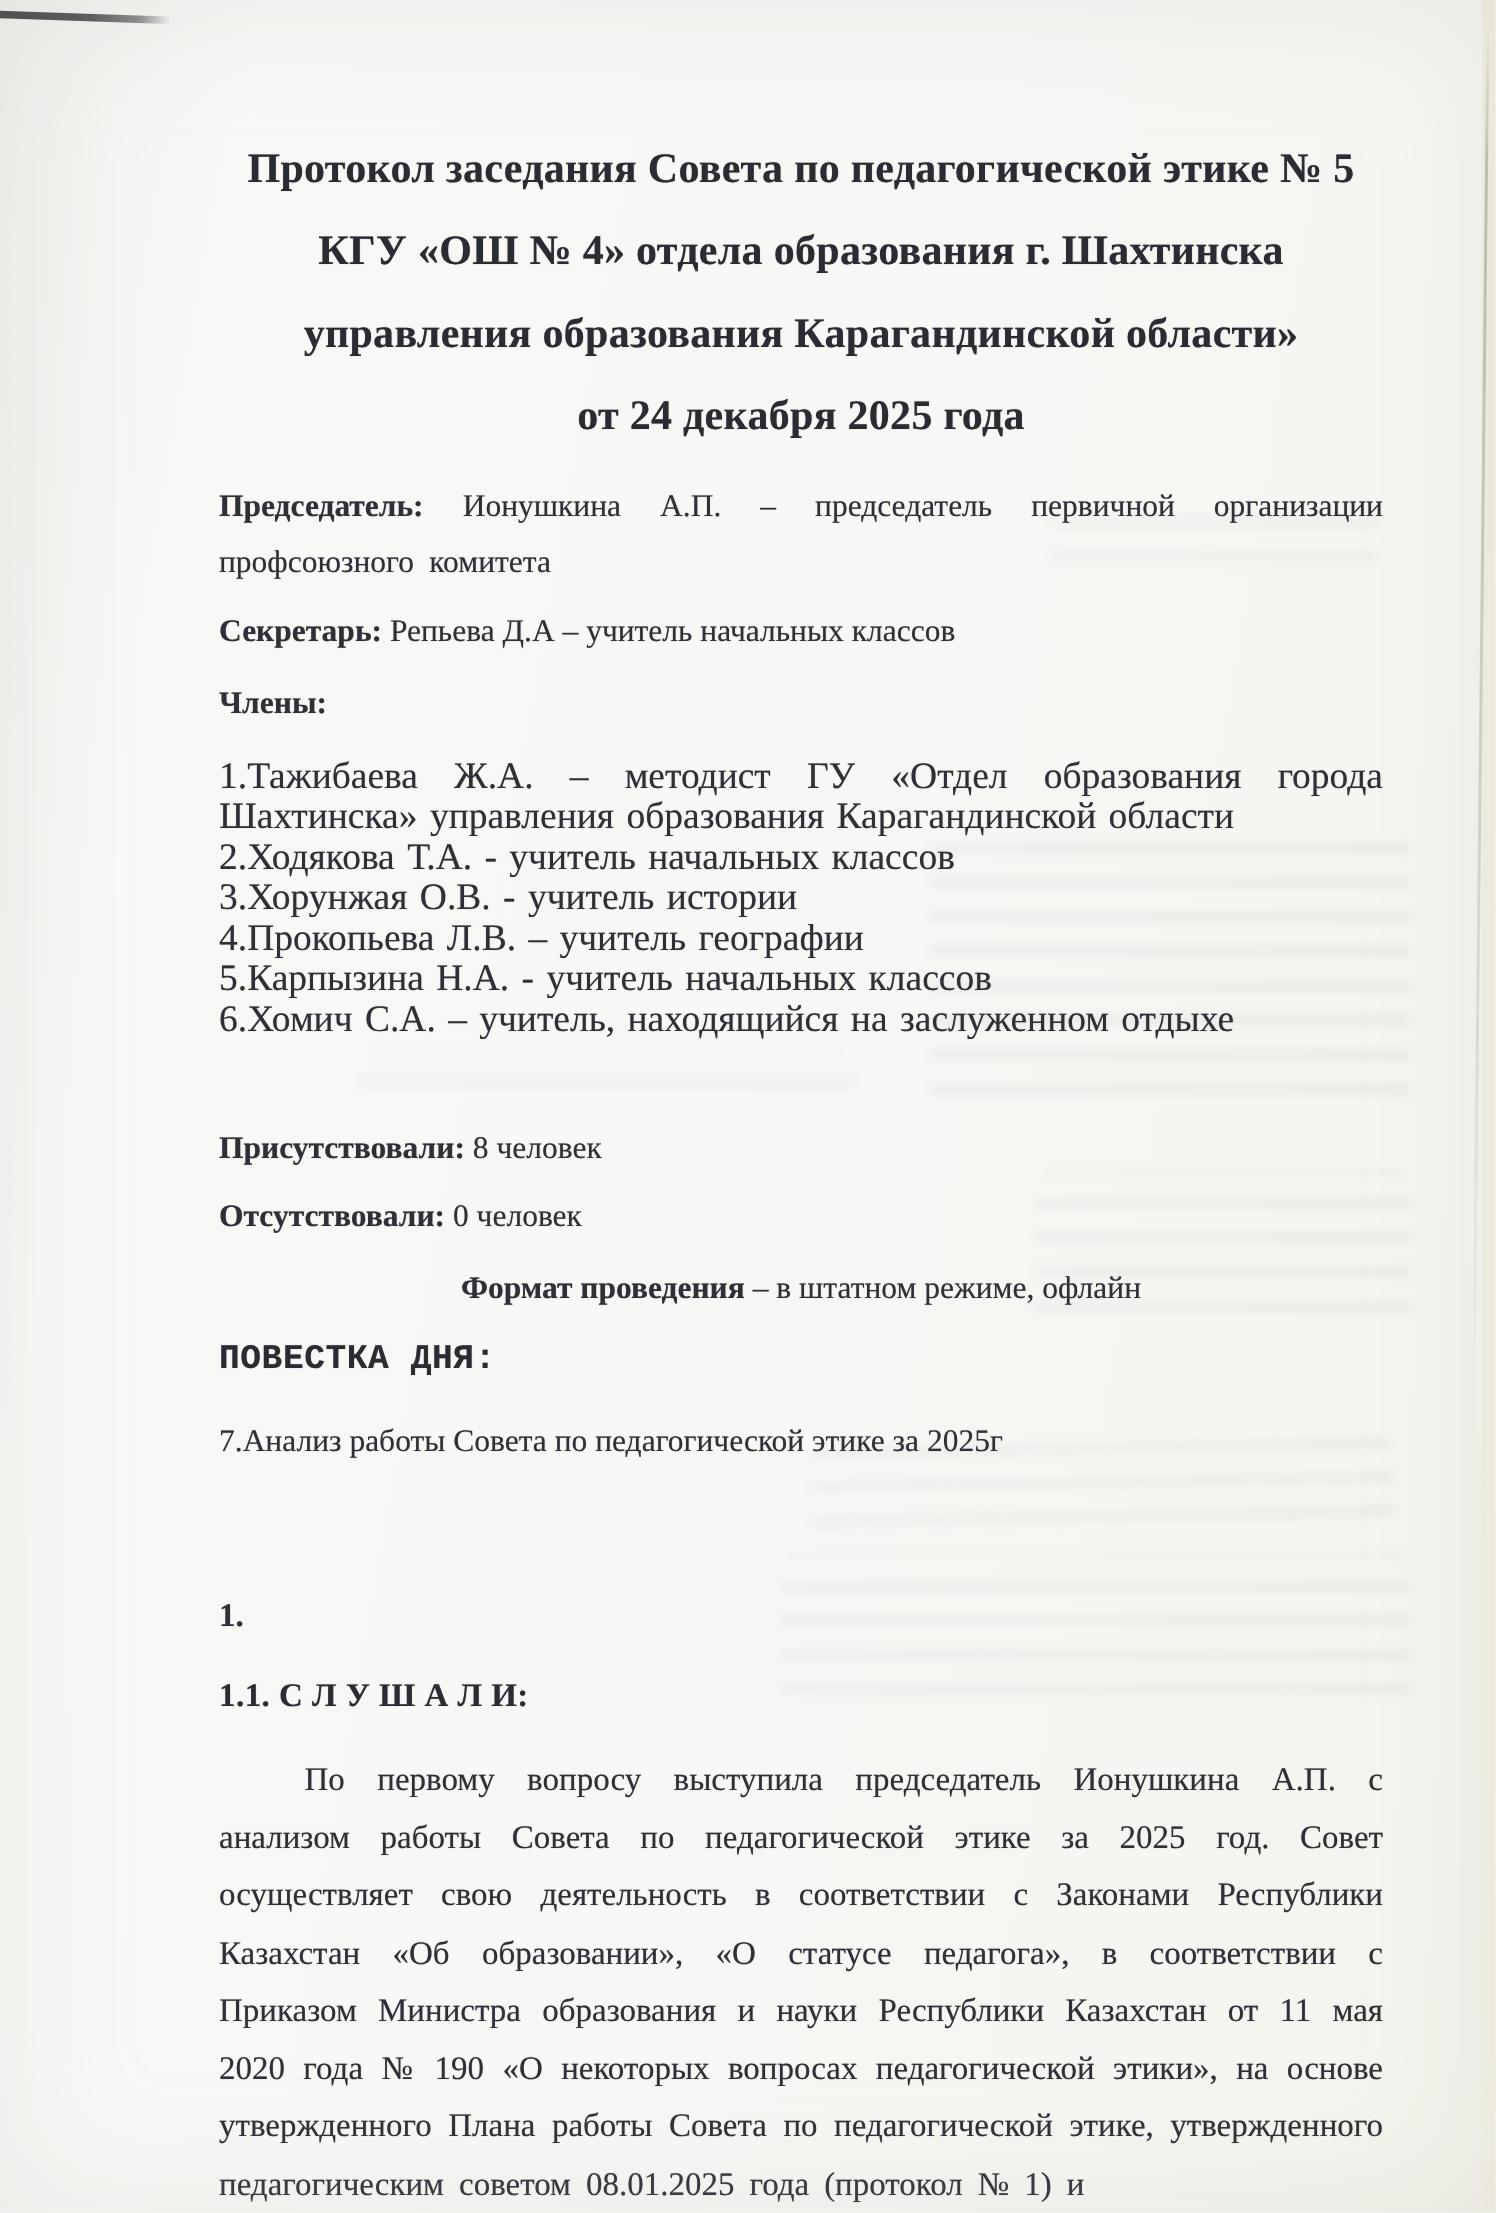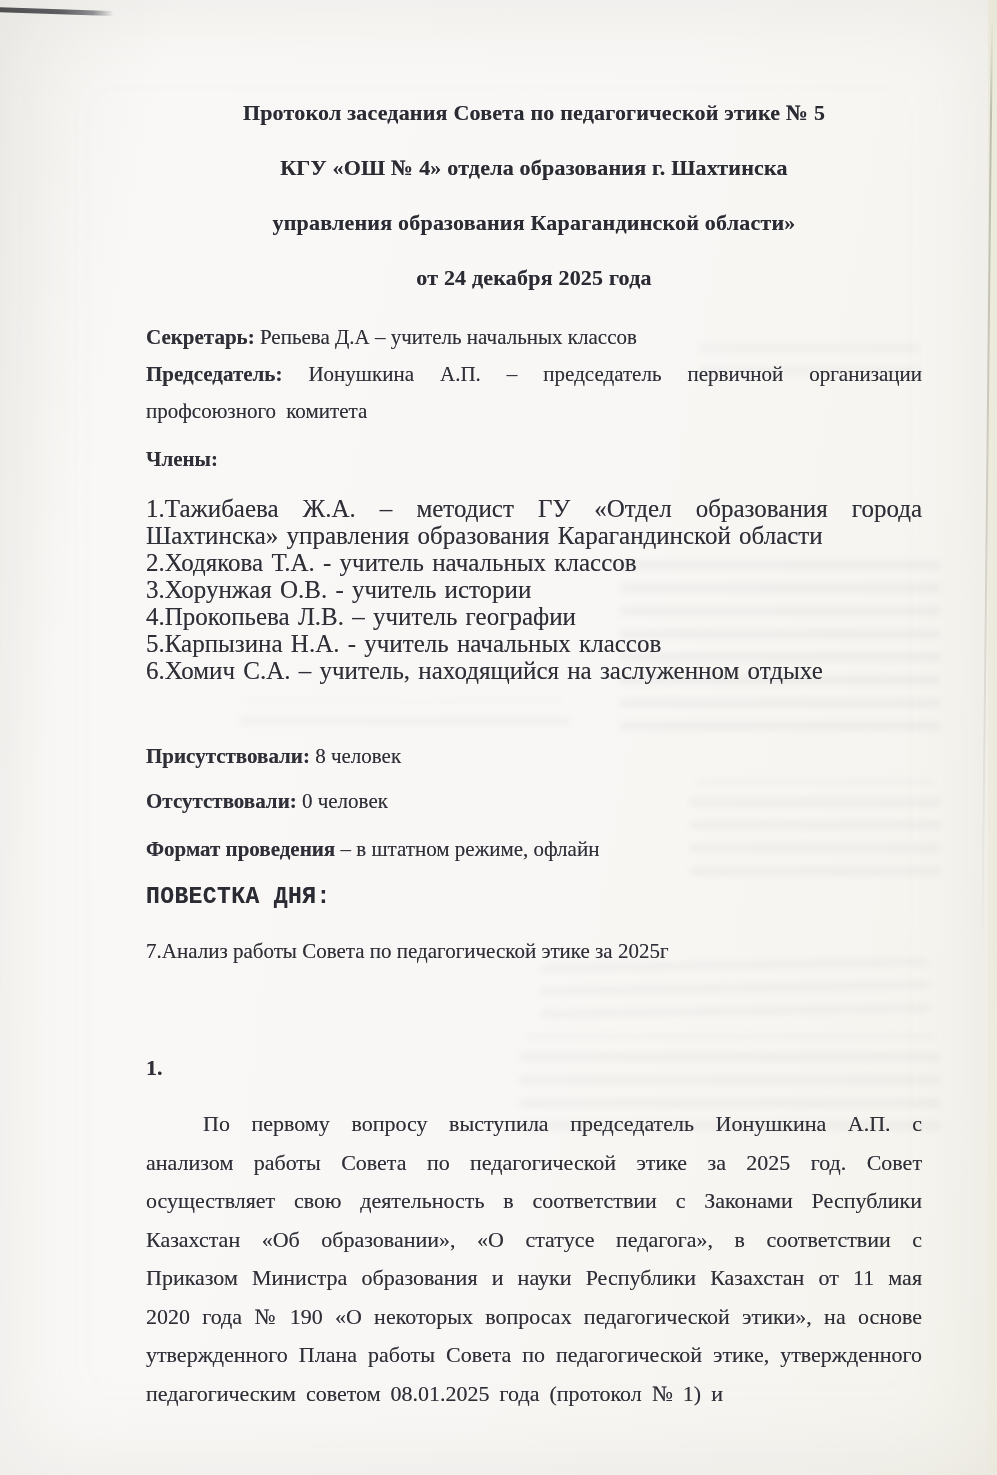--- a/index.html
+++ b/index.html
@@ -48,33 +48,33 @@
   .s4 { left:520px; top:1035px; width:420px; height:110px; opacity:.05;  }
   .s5 { left:240px; top:700px;  width:330px; height:40px;  opacity:.04;  }
   .s6 { left:700px; top:330px;  width:220px; height:60px;  opacity:.04;  }
 
   .content {
     position:absolute; left:146px; top:99px; width:776px;
     text-shadow:0 0 0.6px rgba(47,47,56,0.5);
   }
   .b { font-weight:700; }
   .title-line {
-    margin:0 0 27px; font-size:22px; line-height:28px; font-weight:700;
+    margin:0 0 27px; font-size:28px; line-height:28px; font-weight:700;
     text-align:center; letter-spacing:0.2px; color:#2b2b34;
   }
   .para { margin:0; font-size:21px; line-height:37px; }
   .justify { text-align:justify; word-spacing:5px; }
   .p-chair   { margin-top:0; }
   .p-secr    { margin-top:9px; }
   .p-members { margin-top:11px; }
   .members-list { margin-top:17px; }
   .member-line { margin:0; font-size:25px; line-height:27px; text-align:justify; word-spacing:2px; }
   .p-present { margin-top:57px; line-height:31px; }
   .p-absent  { margin-top:14px; line-height:31px; }
-  .p-format  { margin-top:17px; line-height:31px; }
+  .p-format  { margin-top:17px; line-height:31px;text-align:center; }
   .agenda-heading {
     margin:17px 0 0; font-size:23px; line-height:31px; font-weight:700;
     letter-spacing:0.4px; color:#2b2b34;font-family:Liberation Mono, monospace;
   }
   .agenda-item { margin-top:23px; line-height:31px; }
   .section-number  { margin-top:85px; font-size:22px; line-height:31px; font-weight:700; }
   .section-heading { margin-top:22px; font-size:22px; line-height:31px; font-weight:700; letter-spacing:0.3px; color:#2b2b34; }
   .body-para {
     margin:16px 0 0; font-size:22px; line-height:38.5px;
     text-align:justify; text-indent:57px; word-spacing:4.5px;
@@ -97,23 +97,23 @@
 
   <div class="content">
 
     <div>
       <p class="title-line">Протокол заседания Совета по педагогической этике № 5</p>
       <p class="title-line">КГУ «ОШ № 4» отдела образования г. Шахтинска</p>
       <p class="title-line">управления образования Карагандинской области»</p>
       <p class="title-line">от 24 декабря 2025 года</p>
     </div>
 
+    <p class="para justify p-chair"><span class="b">Председатель:</span><span> Ионушкина А.П. – председатель первичной организации профсоюзного комитета</span></p>
+
     <p class="para p-secr"><span class="b">Секретарь:</span><span> Репьева Д.А – учитель начальных классов</span></p>
-
-    <p class="para justify p-chair"><span class="b">Председатель:</span><span> Ионушкина А.П. – председатель первичной организации профсоюзного комитета</span></p>
 
     <p class="para p-members b">Члены:</p>
 
     <div class="members-list">
       <p class="member-line">1.Тажибаева Ж.А. – методист ГУ «Отдел образования города Шахтинска» управления образования Карагандинской области</p>
       <p class="member-line">2.Ходякова Т.А. - учитель начальных классов</p>
       <p class="member-line">3.Хорунжая О.В. - учитель истории</p>
       <p class="member-line">4.Прокопьева Л.В. – учитель географии</p>
       <p class="member-line">5.Карпызина Н.А. - учитель начальных классов</p>
       <p class="member-line">6.Хомич С.А. – учитель, находящийся на заслуженном отдыхе</p>
@@ -124,17 +124,18 @@
     <p class="para p-absent"><span class="b">Отсутствовали:</span><span> 0 человек</span></p>
 
     <p class="para p-format"><span class="b">Формат проведения</span><span> – в штатном режиме, офлайн</span></p>
 
     <p class="agenda-heading">ПОВЕСТКА ДНЯ:</p>
 
     <p class="para agenda-item">7.Анализ работы Совета по педагогической этике за 2025г</p>
 
     <p class="section-number">1.</p>
 
+    <p class="section-heading">1.1. С Л У Ш А Л И:</p>
 
     <p class="body-para">По первому вопросу выступила председатель Ионушкина А.П. с анализом работы Совета по педагогической этике за 2025 год. Совет осуществляет свою деятельность в соответствии с Законами Республики Казахстан «Об образовании», «О статусе педагога», в соответствии с Приказом Министра образования и науки Республики Казахстан от 11 мая 2020 года № 190 «О некоторых вопросах педагогической этики», на основе утвержденного Плана работы Совета по педагогической этике, утвержденного педагогическим советом 08.01.2025 года (протокол № 1) и</p>
 
   </div>
 </div>
 
 </body></html>

